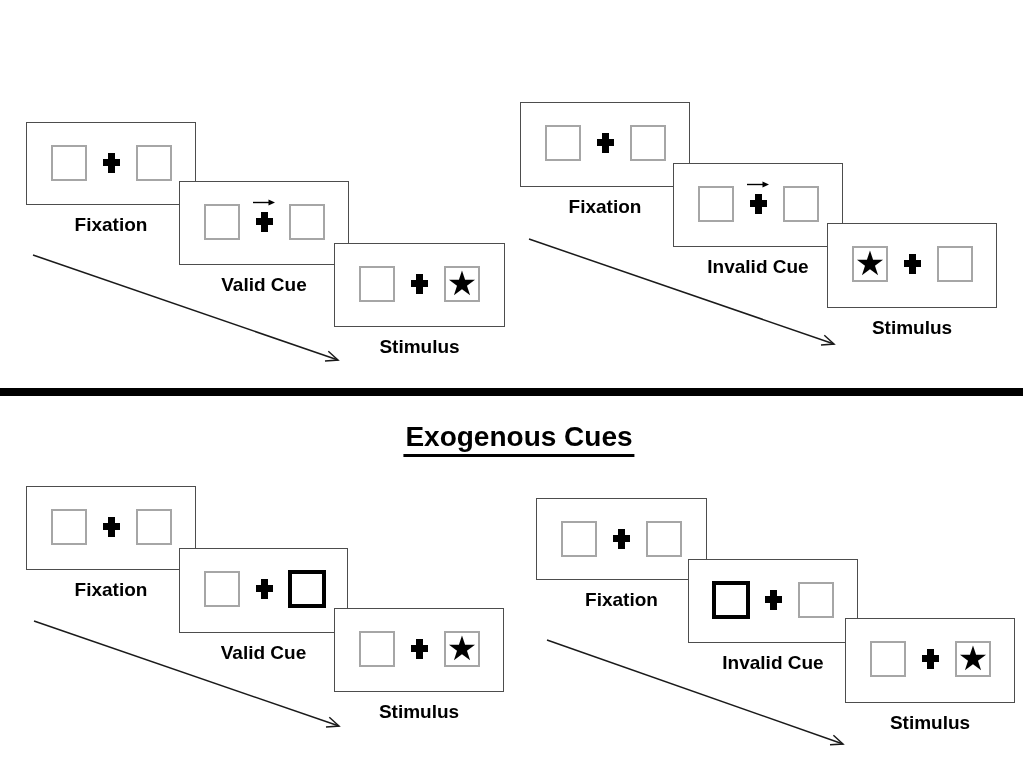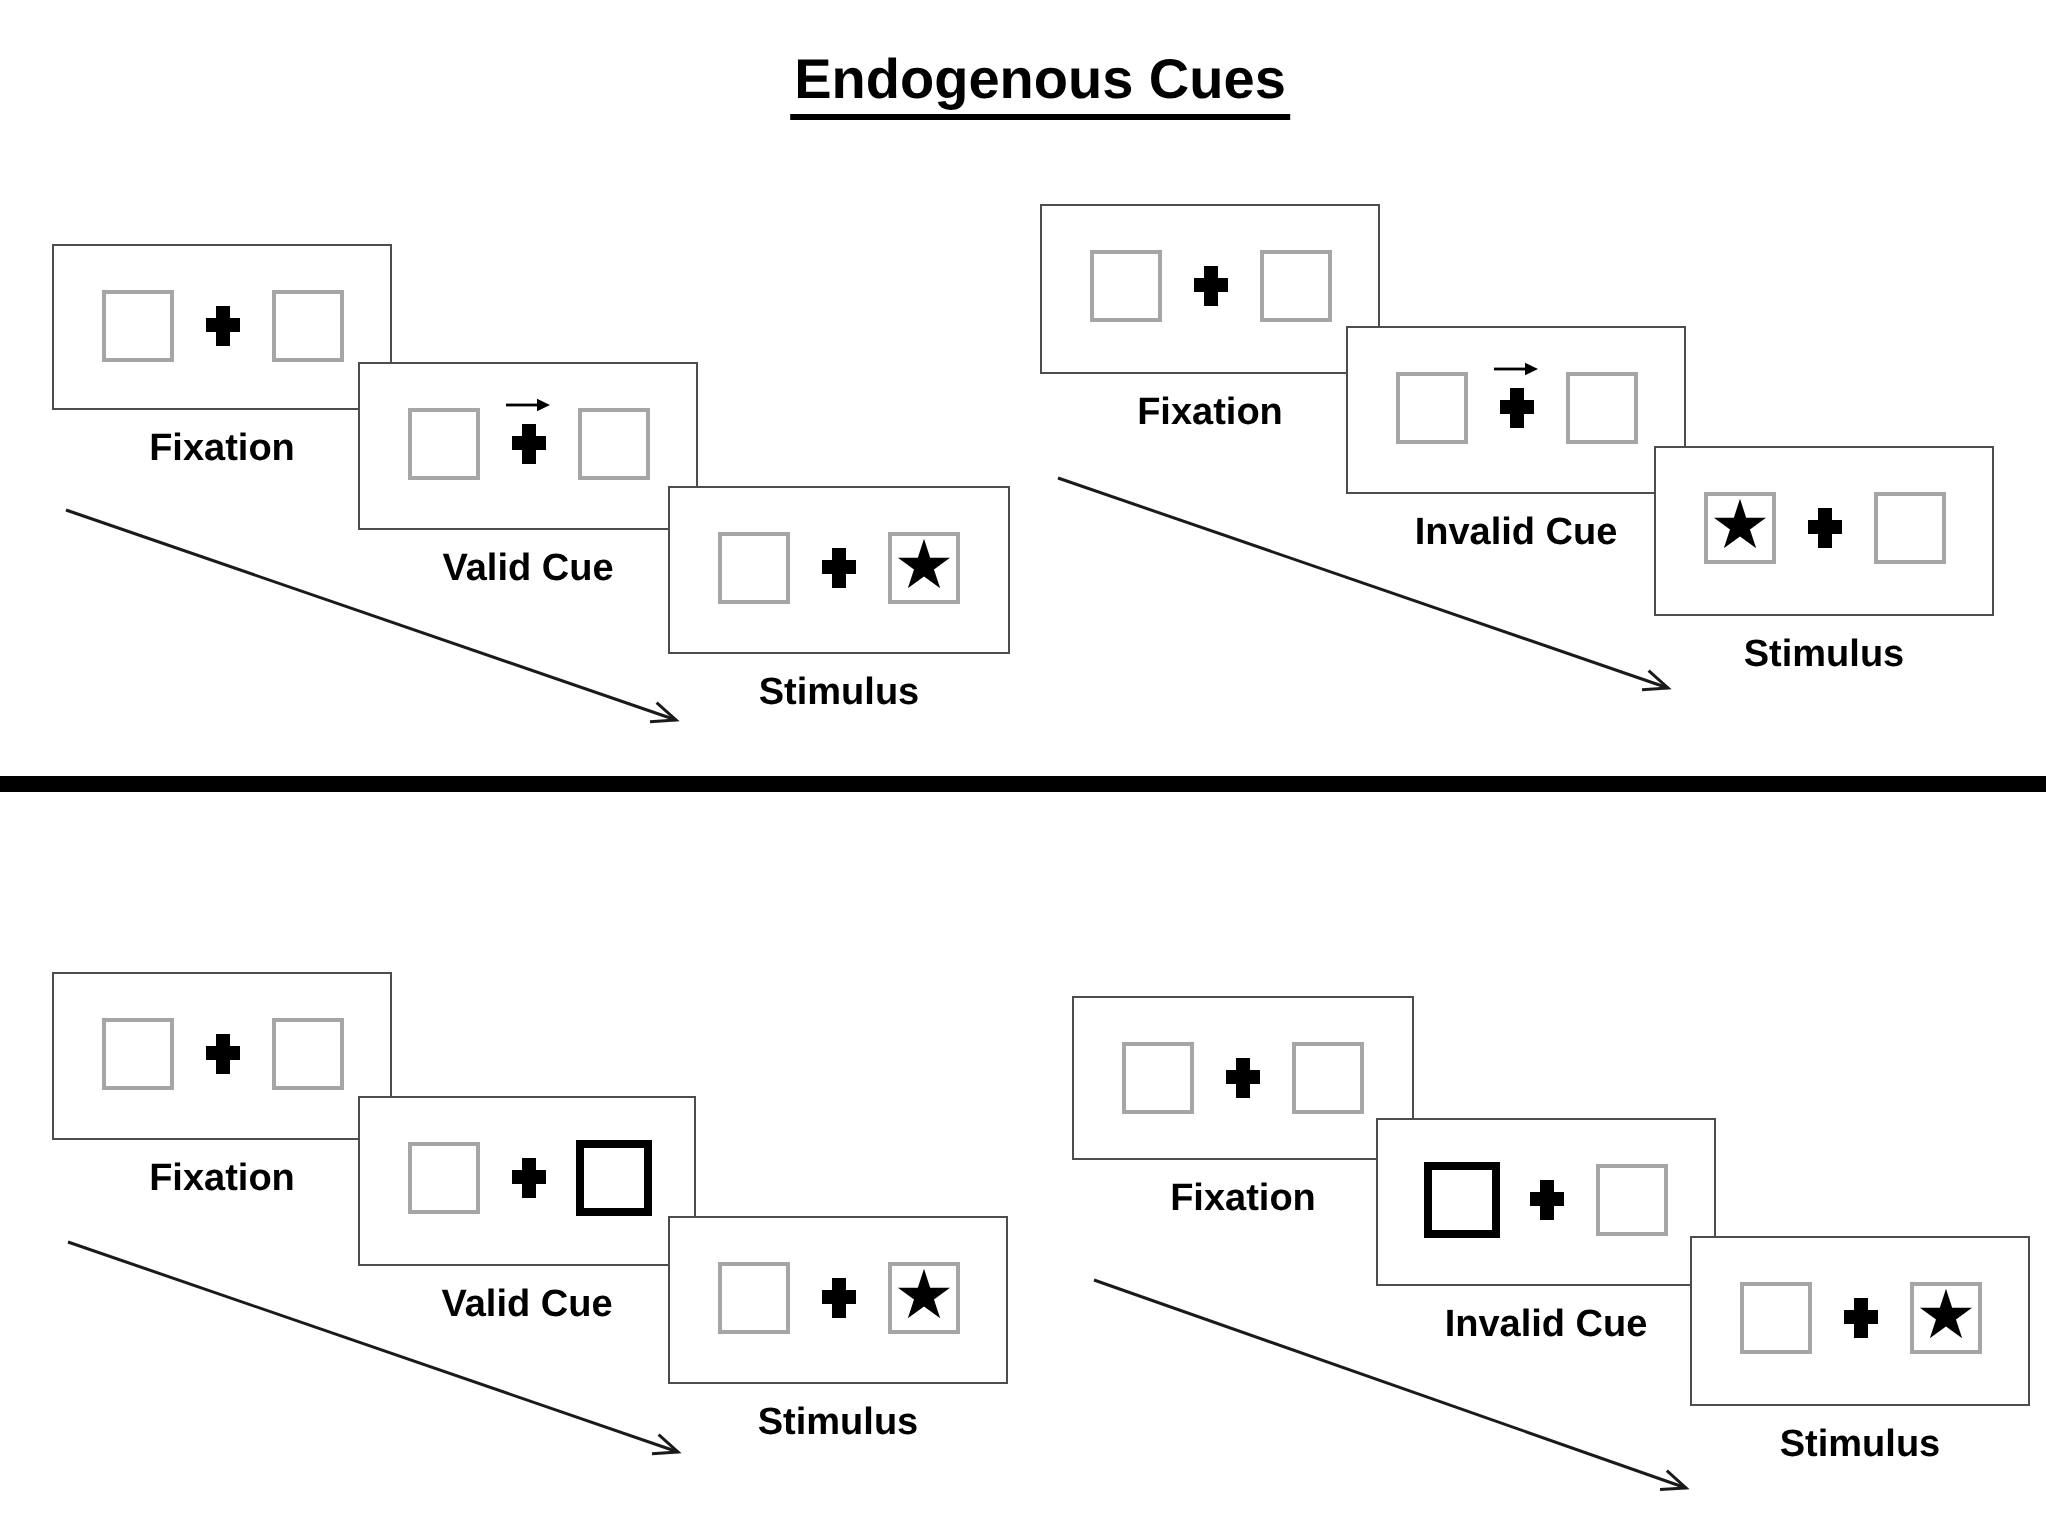--- a/index.html
+++ b/index.html
@@ -52,21 +52,20 @@
       <g>
         <line x1="34" y1="621" x2="339" y2="726" stroke="#1a1a1a" stroke-width="1.5"></line>
         <path d="M326.0 726.9 L339 726 L329.3 717.3" fill="none" stroke="#1a1a1a" stroke-width="1.5"></path>
       </g>
       <g>
         <line x1="547" y1="640" x2="843" y2="744" stroke="#1a1a1a" stroke-width="1.5"></line>
         <path d="M830.0 744.8 L843 744 L833.4 735.3" fill="none" stroke="#1a1a1a" stroke-width="1.5"></path>
       </g>
     </svg>
   <div class="divider" id="divider" style="top: 388px; height: 8px; background: rgb(0, 0, 0);"></div>
-<div class="title" style="left: 520px; top: 24px;">Endogenous Cues</div>
     <div class="screen" style="left: 26px; top: 122px; width: 170px; height: 83px; border-color: rgb(77, 77, 77);">
       <div class="square left" style="border-color: rgb(166, 166, 166);"></div>
       <div class="plus"></div>
       <div class="square right" style="border-color: rgb(166, 166, 166);"></div>
     </div>
     <div class="screen-label" style="left: 111px; top: 215px;">Fixation</div>
     <div class="screen" style="left: 179px; top: 181px; width: 170px; height: 84px; border-color: rgb(77, 77, 77);">
       <div class="square left" style="border-color: rgb(166, 166, 166);"></div>
       <svg class="cue-arrow" viewBox="0 0 22 9">
         <line x1="0" y1="4.5" x2="16" y2="4.5" stroke="#000000" stroke-width="1.4"></line>
@@ -101,20 +100,21 @@
     </div>
     <div class="screen-label" style="left: 758px; top: 257px;">Invalid Cue</div>
     <div class="screen" style="left: 827px; top: 223px; width: 170px; height: 85px; border-color: rgb(77, 77, 77);">
       <div class="square left" style="border-color: rgb(166, 166, 166);">
         <span class="star">★</span>
       </div>
       <div class="plus"></div>
       <div class="square right" style="border-color: rgb(166, 166, 166);"></div>
     </div>
     <div class="screen-label" style="left: 912px; top: 318px;">Stimulus</div>
+    <div class="title" style="left: 519px; top: 421px;">Exogenous Cues</div>
     <div class="screen" style="left: 26px; top: 486px; width: 170px; height: 84px; border-color: rgb(77, 77, 77);">
       <div class="square left" style="border-color: rgb(166, 166, 166);"></div>
       <div class="plus"></div>
       <div class="square right" style="border-color: rgb(166, 166, 166);"></div>
     </div>
     <div class="screen-label" style="left: 111px; top: 580px;">Fixation</div>
     <div class="screen" style="left: 179px; top: 548px; width: 169px; height: 85px; border-color: rgb(77, 77, 77);">
       <div class="square left" style="border-color: rgb(166, 166, 166);"></div>
       <div class="plus"></div>
       <div class="square bold right" style="border-color: rgb(0, 0, 0);"></div>

